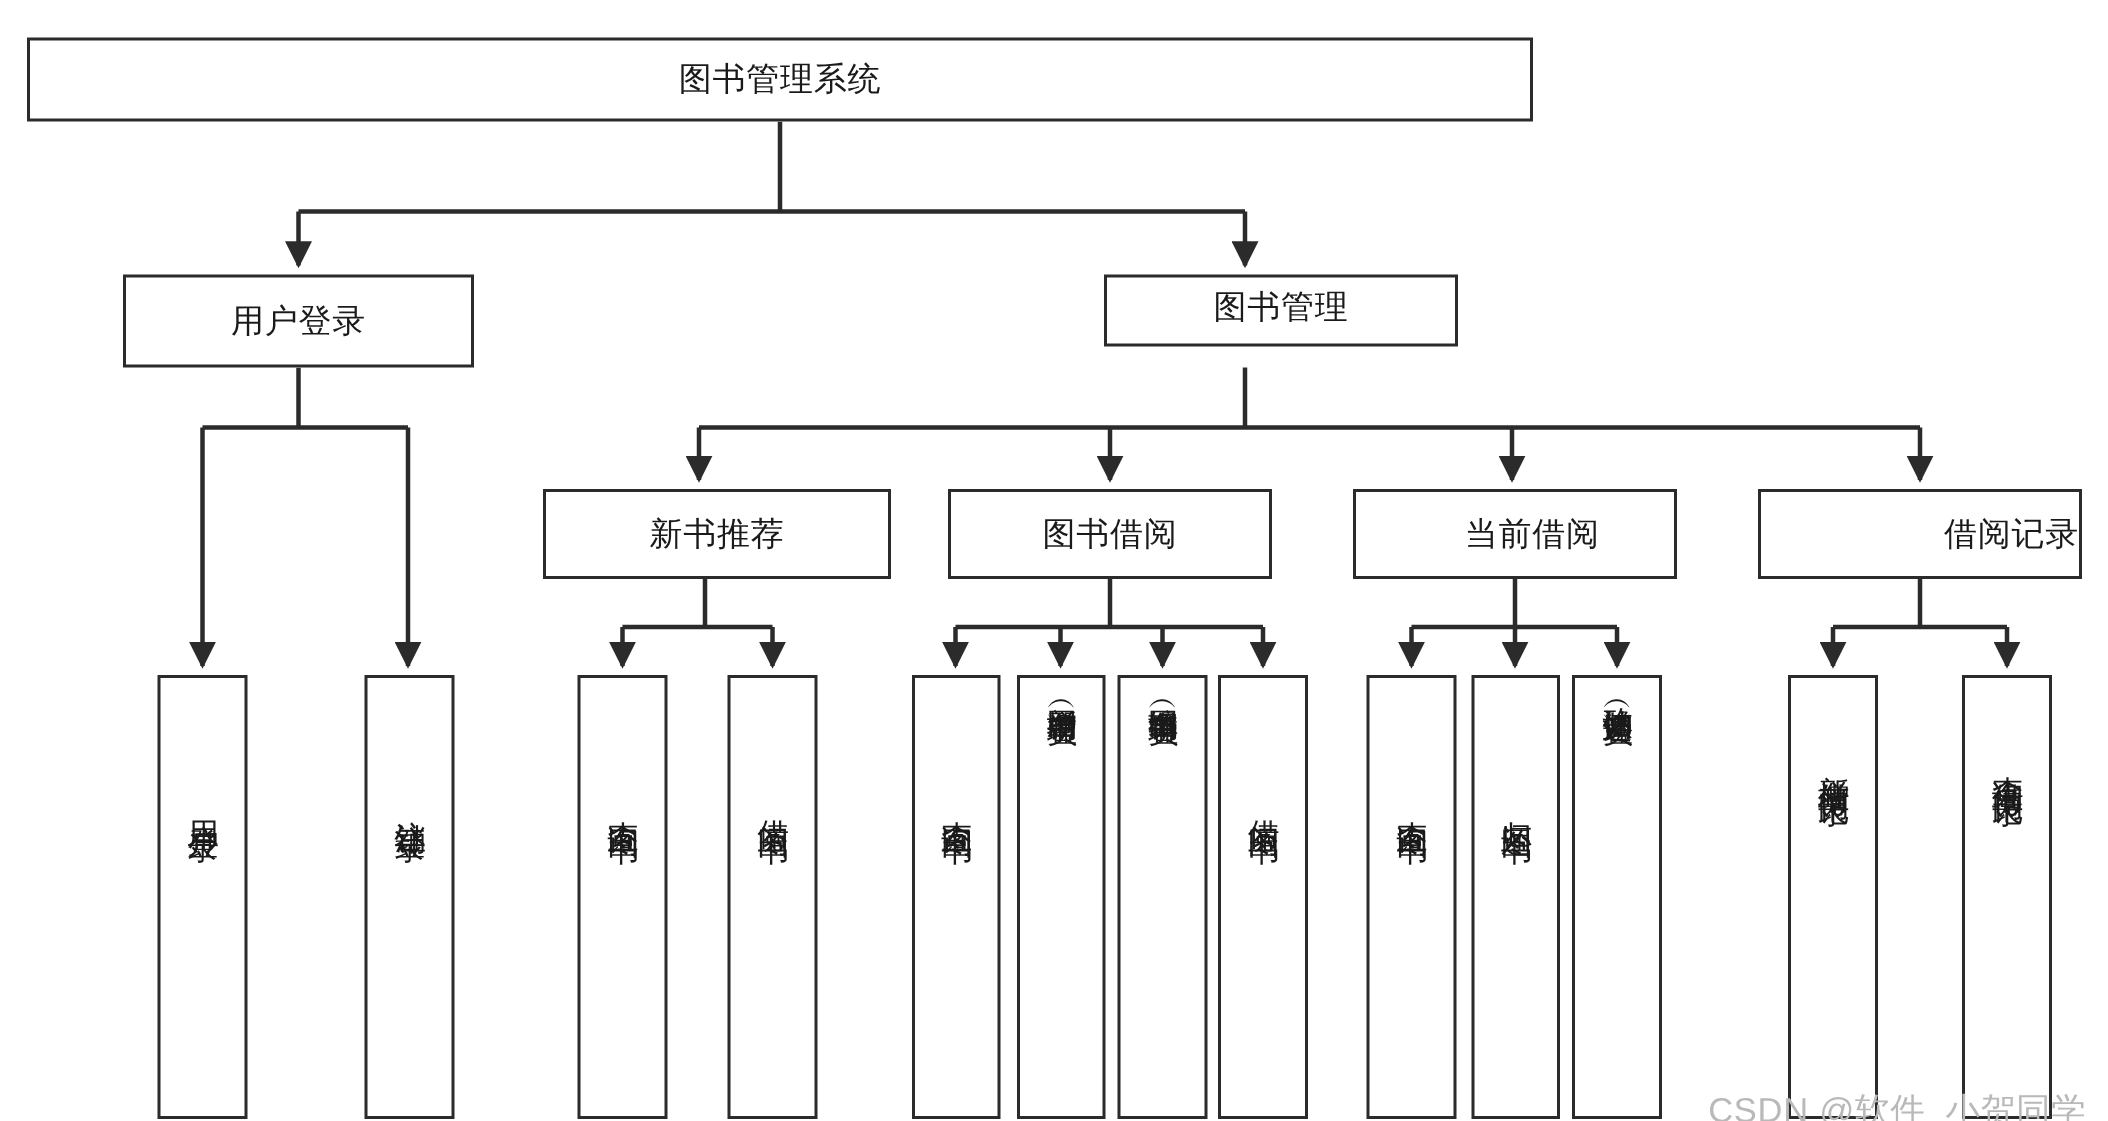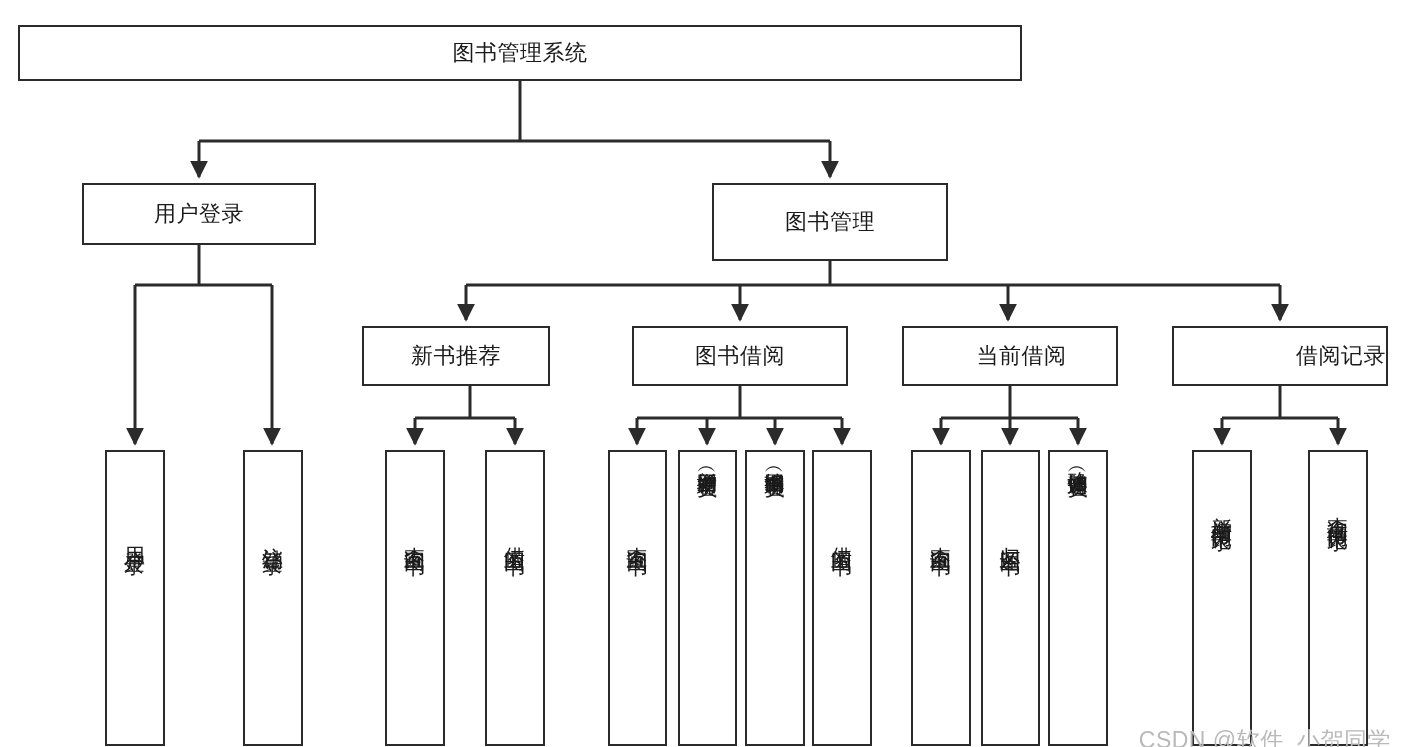--- a/index.html
+++ b/index.html
@@ -139,25 +139,25 @@
     </g>
   </svg>
 
   <div class="node-box node-h node-root" style="left:18px; top:12px; width:1004px; height:56px;">
     <span class="node-label">图书管理系统</span>
   </div>
 
   <div class="node-box node-h" style="left:82px; top:170px; width:234px; height:62px;">
     <span class="node-label">用户登录</span>
   </div>
-  <div class="node-box node-h" style="left:712px; top:170px; width:236px; height:78px;">
+  <div class="node-box node-h" style="left:736px; top:170px; width:236px; height:48px;font-family:Liberation Mono, monospace;">
     <span class="node-label">图书管理</span>
   </div>
 
-  <div class="node-box node-h" style="left:362px; top:313px; width:188px; height:60px;">
+  <div class="node-box node-h" style="left:362px; top:313px; width:232px; height:60px;">
     <span class="node-label">新书推荐</span>
   </div>
   <div class="node-box node-h" style="left:632px; top:313px; width:216px; height:60px;">
     <span class="node-label">图书借阅</span>
   </div>
   <div class="node-box node-h" style="left:902px; top:313px; width:216px; height:60px;padding-left:23px;">
     <span class="node-label">当前借阅</span>
   </div>
   <div class="node-box node-h" style="left:1172px; top:313px; width:216px; height:60px;justify-content:flex-end;">
     <span class="node-label">借阅记录</span>

